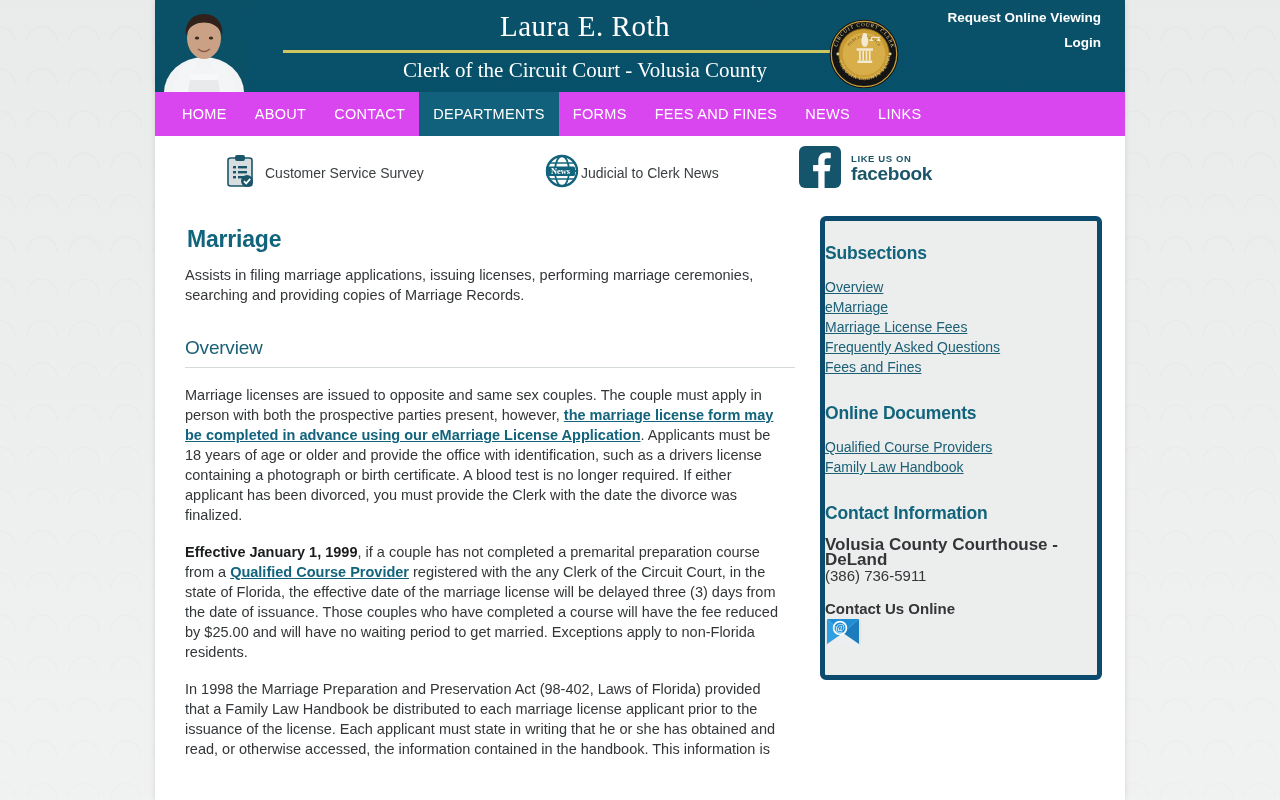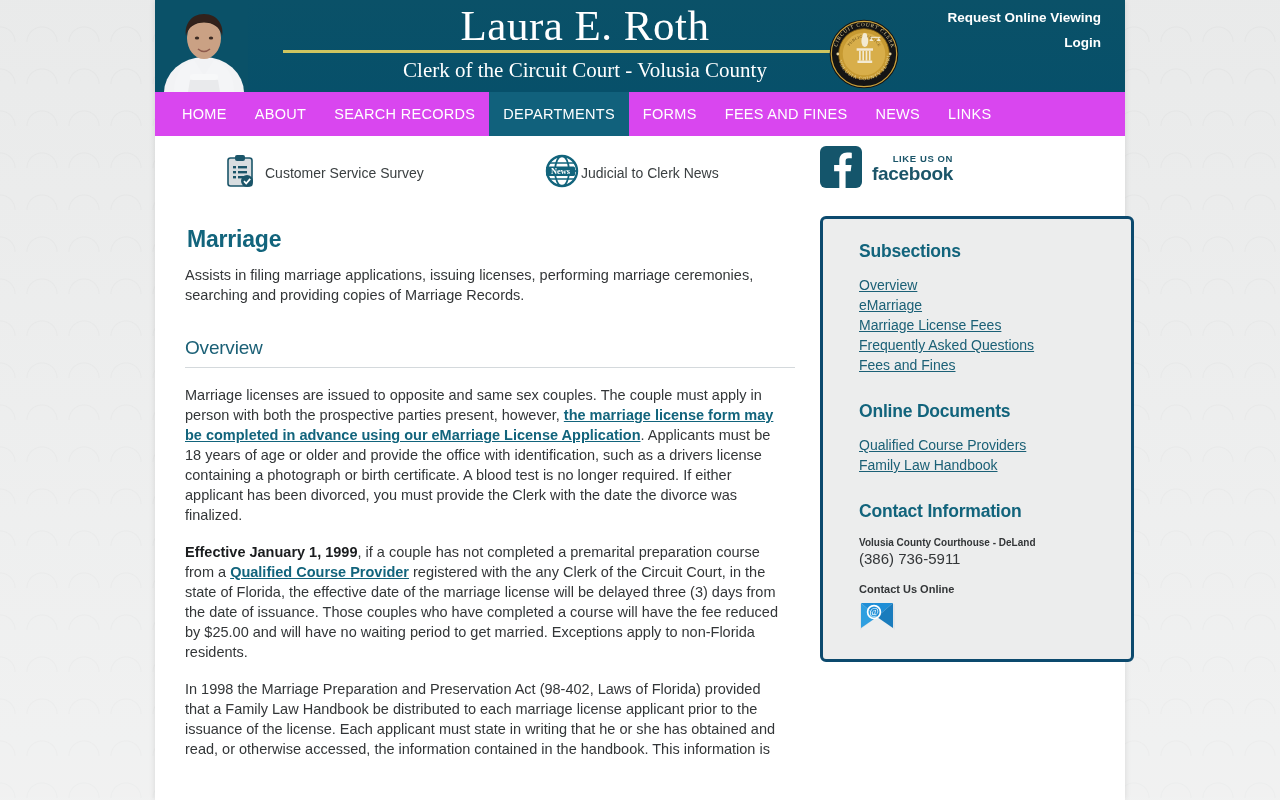--- a/index.html
+++ b/index.html
@@ -58,21 +58,21 @@
 
   .title-block {
     position: absolute;
     left: 120px;
     top: 4px;
     width: 620px;
     text-align: center;
   }
   .site-title {
     font-family: "Liberation Serif", serif;
-    font-size: 43px;
+    font-size: 29px;
     color: #ffffff;
     letter-spacing: 0.5px;
     line-height: 44px;
     white-space: nowrap;
   }
   .gold-rule {
     height: 3px;
     background: #cfc560;
     margin: 2px 8px 4px 8px;
   }
@@ -147,21 +147,21 @@
     position: absolute;
     display: flex;
     align-items: center;
     text-decoration: none;
     color: #3b4042;
     font-size: 14px;
   }
   .qitem .qlabel { margin-left: 10px; }
   #q-survey { left: 70px; top: 18px; }
   #q-news   { left: 390px; top: 18px; }
-  #q-fb     { left: 665px; top: 10px; text-align: right; }
+  #q-fb     { left: 644px; top: 10px; }
 
   .fb-text { margin-left: 10px; line-height: 1.05; }
   .fb-like {
     font-size: 9.5px;
     font-weight: bold;
     letter-spacing: 0.6px;
     color: #1b5569;
   }
   .fb-name {
     font-size: 19px;
@@ -223,23 +223,23 @@
   .body-text a {
     color: #12647c;
     font-weight: bold;
     text-decoration: underline;
   }
   .body-text b { color: #1a1c1e; }
 
   
   .sidebox {
     background: #eceded;
-    border: 3px solid #0c4a6e;
+    border: 5px solid #0c4a6e;
     border-radius: 6px;
-    padding: 16px 18px 24px 36px;
+    padding: 16px 18px 24px 0;
     width: 254px;
     box-sizing: content-box;
   }
   .sidebox h3 {
     margin: 6px 0 13px 0;
     font-size: 17.5px;
     color: #12647c;
     font-weight: bold;
     letter-spacing: -0.2px;
   }
@@ -252,35 +252,34 @@
   .sidebox li { line-height: 20px; }
   .sidebox a {
     font-size: 14px;
     color: #1b6076;
     text-decoration: underline;
   }
   .contact-entry {
     margin-bottom: 16px;
   }
   .contact-name {
-    font-size: 10px;
+    font-size: 17px;
     font-weight: bold;
     color: #333638;
     line-height: 15px;
   }
   .contact-phone {
     font-size: 15px;
     color: #333638;
     line-height: 17px;
   }
   .contact-online-label {
-    font-size: 11px;
+    font-size: 15px;
     font-weight: bold;
     color: #333638;
-    margin-bottom: 6px;
   }
 </style>
 </head>
 <body>
 
 <div class="page-bg"></div>
 
 <div class="site">
 
   <div class="masthead">
@@ -358,21 +357,21 @@
 
   <nav class="mainnav">
     <ul>
       <li>
           <a href="#">HOME</a>
         </li>
       <li>
           <a href="#">ABOUT</a>
         </li>
       <li>
-          <a href="#">SEARCH RECORDS</a>
+          <a href="#">CONTACT</a>
         </li>
       <li>
           <a href="#" class="active">DEPARTMENTS</a>
         </li>
       <li>
           <a href="#">FORMS</a>
         </li>
       <li>
           <a href="#">FEES AND FINES</a>
         </li>

